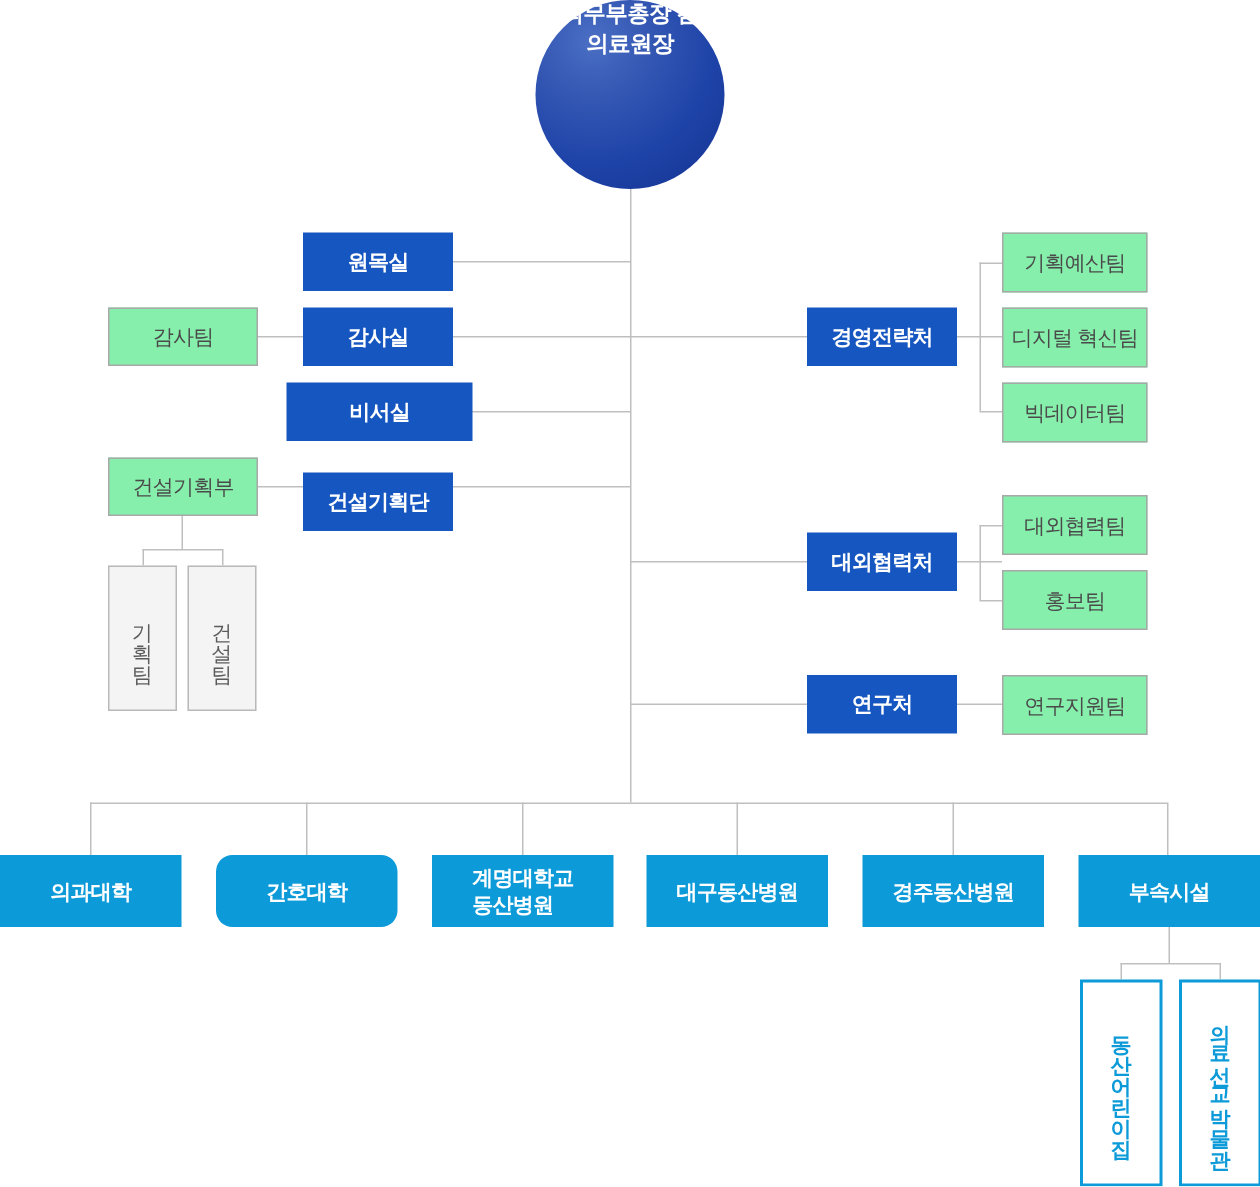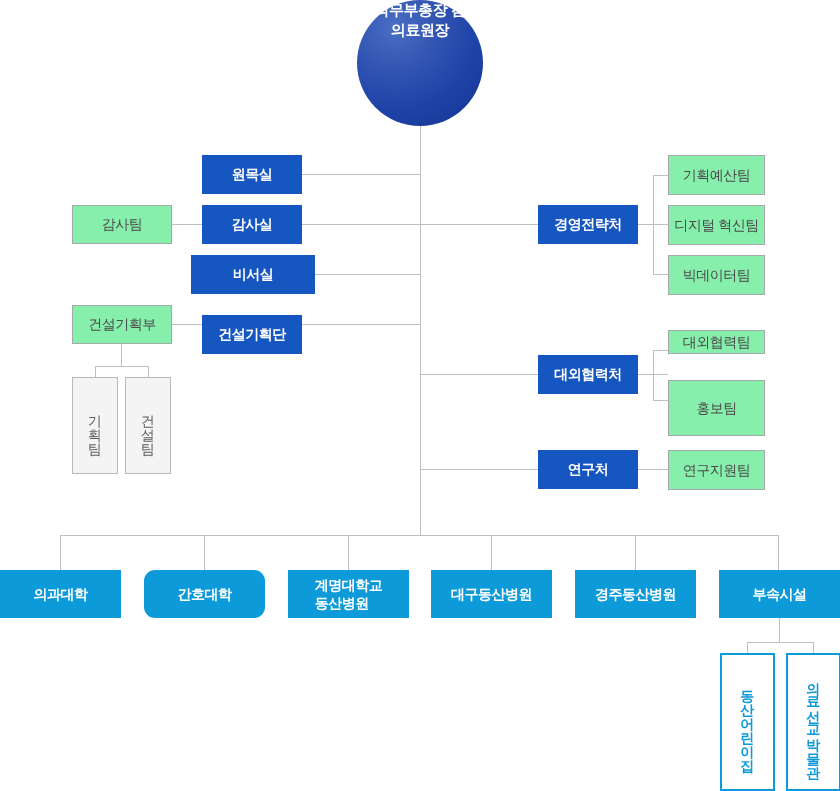--- a/index.html
+++ b/index.html
@@ -174,24 +174,24 @@
   </div>
 
   <div class="box box-blue" style="left:538px; top:355px; width:100px; height:39px;">
     <span>대외협력처</span>
   </div>
   <div class="line v" style="left:653px; top:350px; height:50px;"></div>
   <div class="line h" style="left:638px; top:374px; width:30px;"></div>
   <div class="line h" style="left:653px; top:350px; width:15px;"></div>
   <div class="line h" style="left:653px; top:400px; width:15px;"></div>
 
-  <div class="box box-white" style="left:668px; top:330px; width:97px; height:24px;">
+  <div class="box box-white" style="left:668px; top:330px; width:97px; height:40px;">
     <span>대외협력팀</span>
   </div>
-  <div class="box box-white" style="left:668px; top:380px; width:97px; height:56px;">
+  <div class="box box-white" style="left:668px; top:380px; width:97px; height:40px;">
     <span>홍보팀</span>
   </div>
 
   <div class="box box-blue" style="left:538px; top:450px; width:100px; height:39px;">
     <span>연구처</span>
   </div>
   <div class="line h" style="left:638px; top:469px; width:30px;"></div>
   <div class="box box-white" style="left:668px; top:450px; width:97px; height:40px;">
     <span>연구지원팀</span>
   </div>

